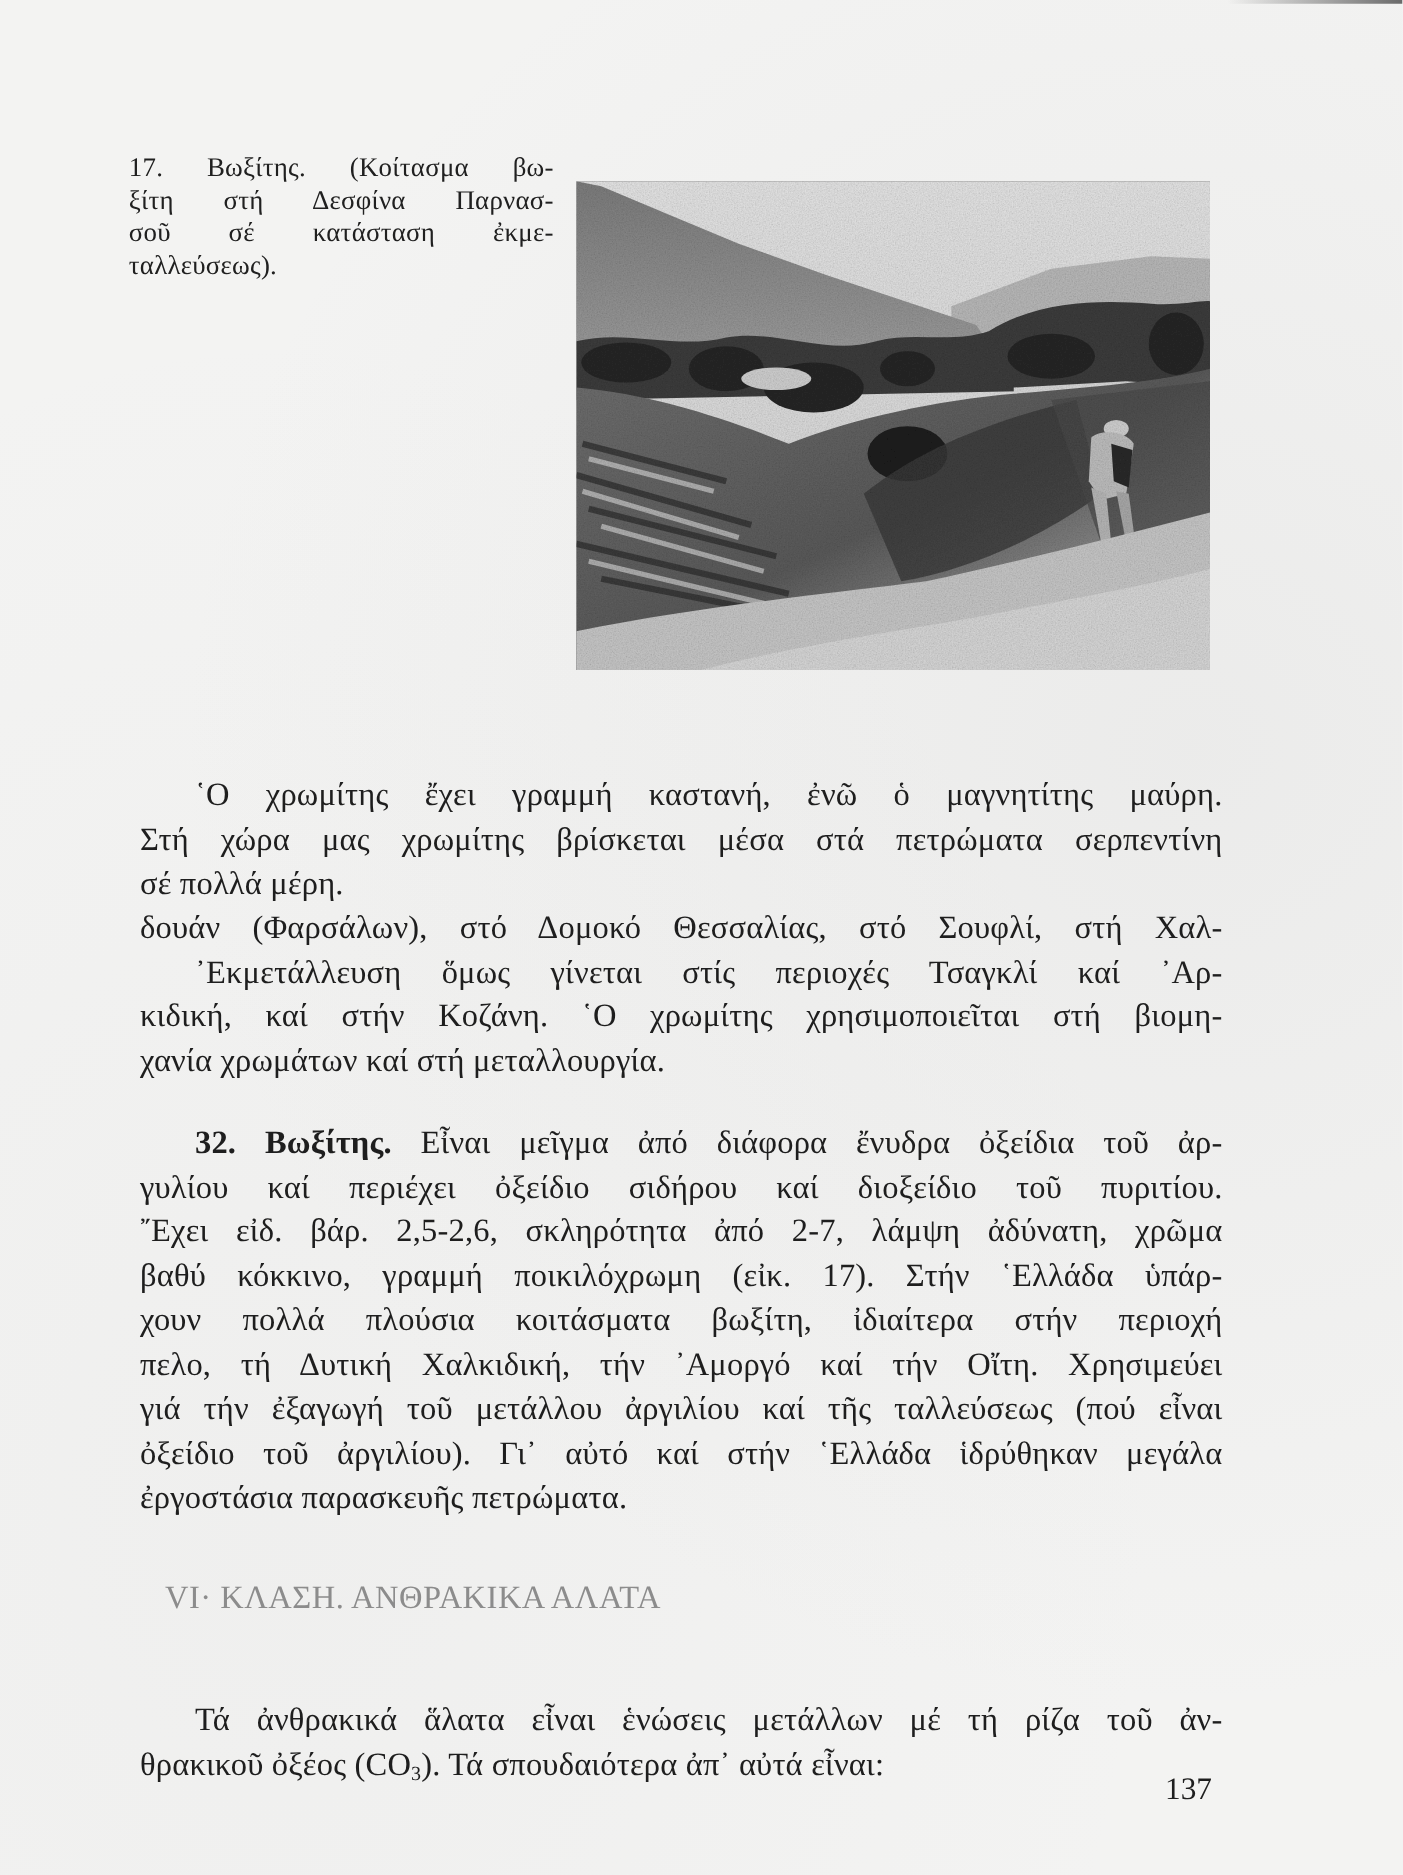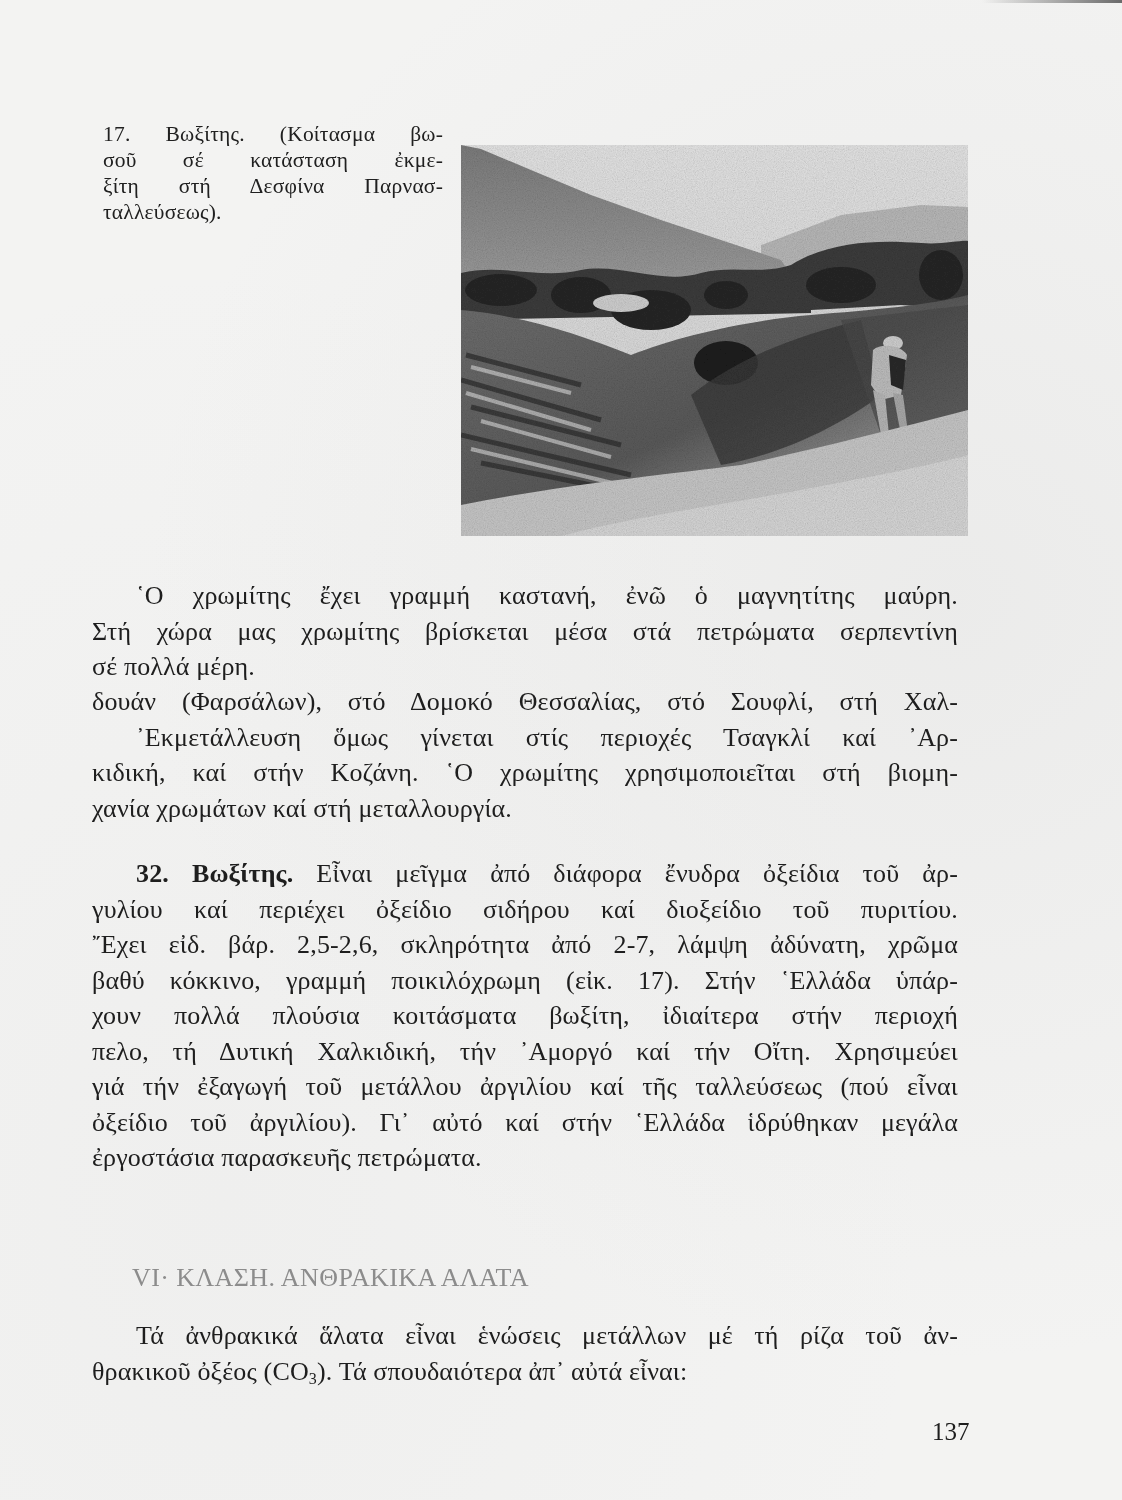--- a/index.html
+++ b/index.html
@@ -49,26 +49,27 @@
       top: 145px;
       width: 507px;
       height: 391px;
       overflow: hidden;
       background: #8a8a8a;
     }
     .photo svg { display: block; }
 
     .body-text {
       position: absolute;
-      left: 92px;
+      left: 112px;
       width: 866px;
       font-size: 26px;
       line-height: 35.5px;
       color: #1e1e1e;
       letter-spacing: 0.15px;
+      margin-top: 40px;
     }
     .body-text .ln {
       display: block;
       white-space: nowrap;
       text-align: justify;
       text-align-last: justify;
     }
     .body-text .ln.last { text-align-last: left; }
     .body-text .ln.indent { padding-left: 44px; }
 
@@ -101,22 +102,22 @@
     }
   </style>
 </head>
 <body>
 
 <div class="page">
   <div class="top-edge"></div>
 
   <div class="caption">
     <span class="ln">17. Βωξίτης. (Κοίτασμα βω-</span>
+    <span class="ln">ξίτη  στή Δεσφίνα Παρνασ-</span>
     <span class="ln">σοῦ  σέ  κατάσταση  ἐκμε-</span>
-    <span class="ln">ξίτη  στή Δεσφίνα Παρνασ-</span>
     <span class="ln last">ταλλεύσεως).</span>
   </div>
 
   <div class="photo" title="Black-and-white photograph of a bauxite deposit under exploitation at Desfina, Parnassos: mountain slope in background, dark shrubs, excavated rocky ground with a worker bending over on the right">
     <svg width="507" height="391" viewBox="0 0 507 391" xmlns="http://www.w3.org/2000/svg">
       <defs>
         <filter id="grain" x="0" y="0" width="100%" height="100%">
           <feTurbulence type="fractalNoise" baseFrequency="0.9" numOctaves="2" seed="4" result="n"></feTurbulence>
           <feColorMatrix type="saturate" values="0" in="n" result="g"></feColorMatrix>
           <feComponentTransfer in="g" result="g2">

